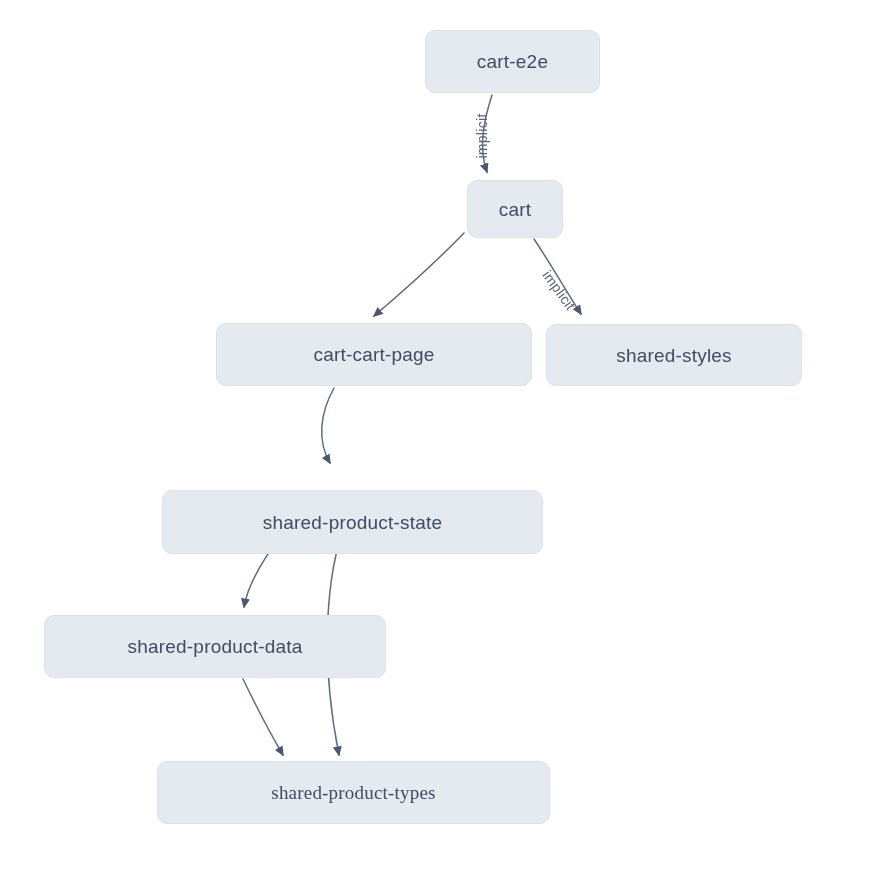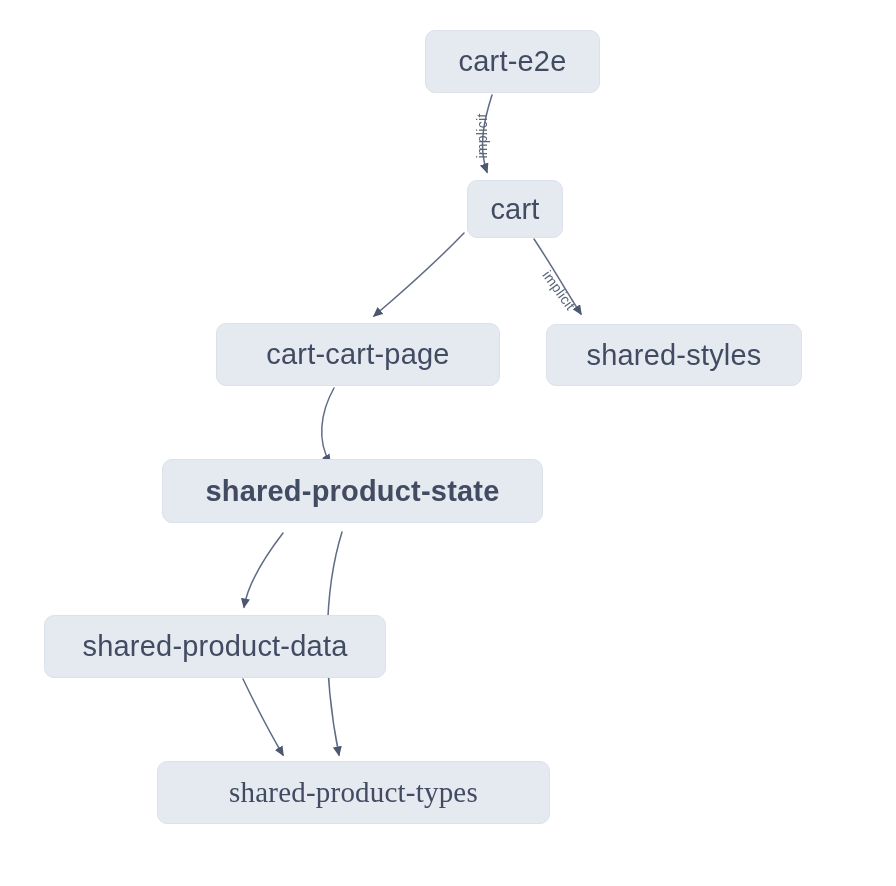--- a/index.html
+++ b/index.html
@@ -19,21 +19,21 @@
   .edge{fill:none;stroke:var(--edge-color);stroke-width:1.5;stroke-linecap:round;}
   .edge-label{fill:var(--edge-label);font-size:14px;letter-spacing:.3px;
     text-anchor:middle;dominant-baseline:middle;
     font-family:"Liberation Sans","DejaVu Sans",sans-serif;}
   #nodes .node{
     position:absolute;display:flex;align-items:center;justify-content:center;
     background:var(--node-fill);border:1px solid var(--node-border);
     border-radius:10px;cursor:pointer;
   }
   .node-label{
-    color:var(--node-text);font-size:29px;letter-spacing:.2px;line-height:1;
+    color:var(--node-text);font-size:19px;letter-spacing:.2px;line-height:1;
     white-space:nowrap;
   }
 </style>
 </head>
 <body>
 
 <div class="stage">
   <svg class="edge-layer" id="edge-layer" width="896" height="886">
     <defs>
       <marker id="arrowhead" markerUnits="userSpaceOnUse" markerWidth="11" markerHeight="10" refX="8.5" refY="4.5" orient="auto">
@@ -54,27 +54,27 @@
         <text class="edge-label" transform="translate(558,291) rotate(54)">implicit</text>
       </g>
   </svg>
   <div id="nodes">
       <div class="node" style="left: 425px; top: 30px; width: 175px; height: 63px;">
         <span class="node-label">cart-e2e</span>
       </div>
       <div class="node" style="left: 467px; top: 180px; width: 96px; height: 58px;">
         <span class="node-label">cart</span>
       </div>
-      <div class="node" style="left: 216px; top: 323px; width: 284px; height: 63px;">
+      <div class="node" style="left: 216px; top: 323px; width: 316px; height: 63px;">
         <span class="node-label">cart-cart-page</span>
       </div>
       <div class="node" style="left: 546px; top: 324px; width: 256px; height: 62px;">
         <span class="node-label">shared-styles</span>
       </div>
-      <div class="node" style="left: 162px; top: 459px; width: 381px; height: 64px; font-weight: bold;">
+      <div class="node" style="left: 162px; top: 490px; width: 381px; height: 64px;">
         <span class="node-label">shared-product-state</span>
       </div>
       <div class="node" style="left: 44px; top: 615px; width: 342px; height: 63px;">
         <span class="node-label">shared-product-data</span>
       </div>
       <div class="node" style="left: 157px; top: 761px; width: 393px; height: 63px; font-family: Liberation Serif, serif;">
         <span class="node-label">shared-product-types</span>
       </div>
     </div>
 </div>

